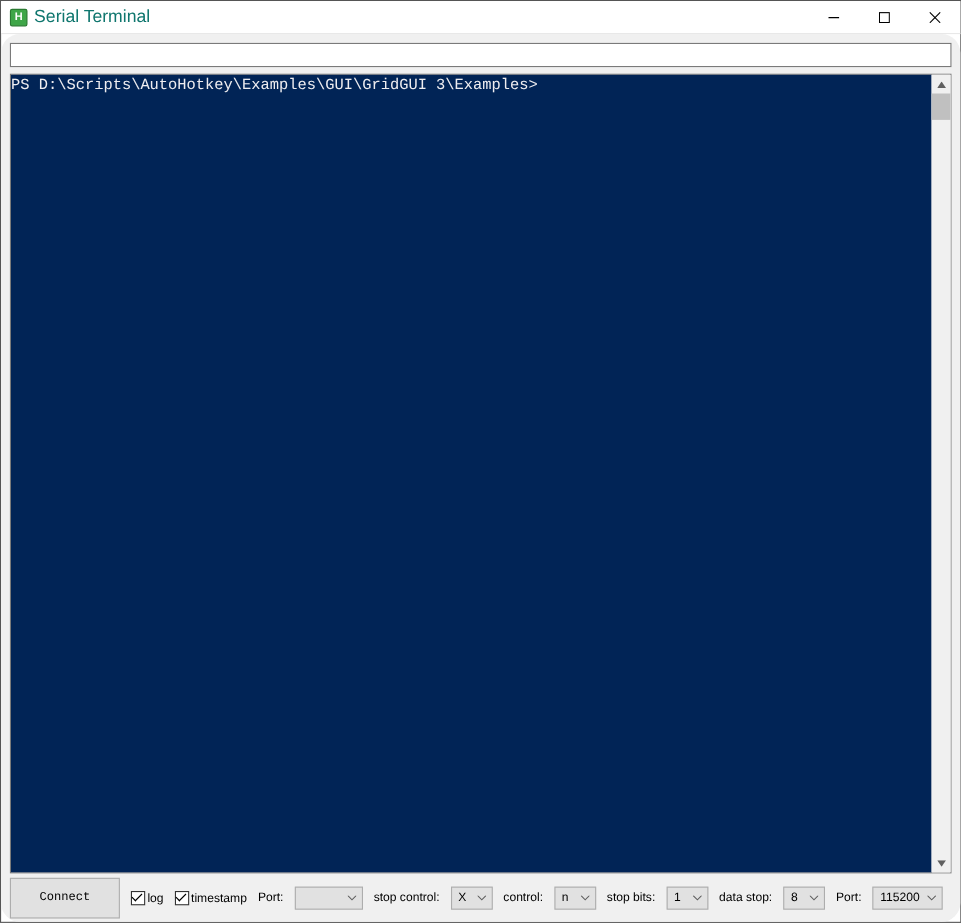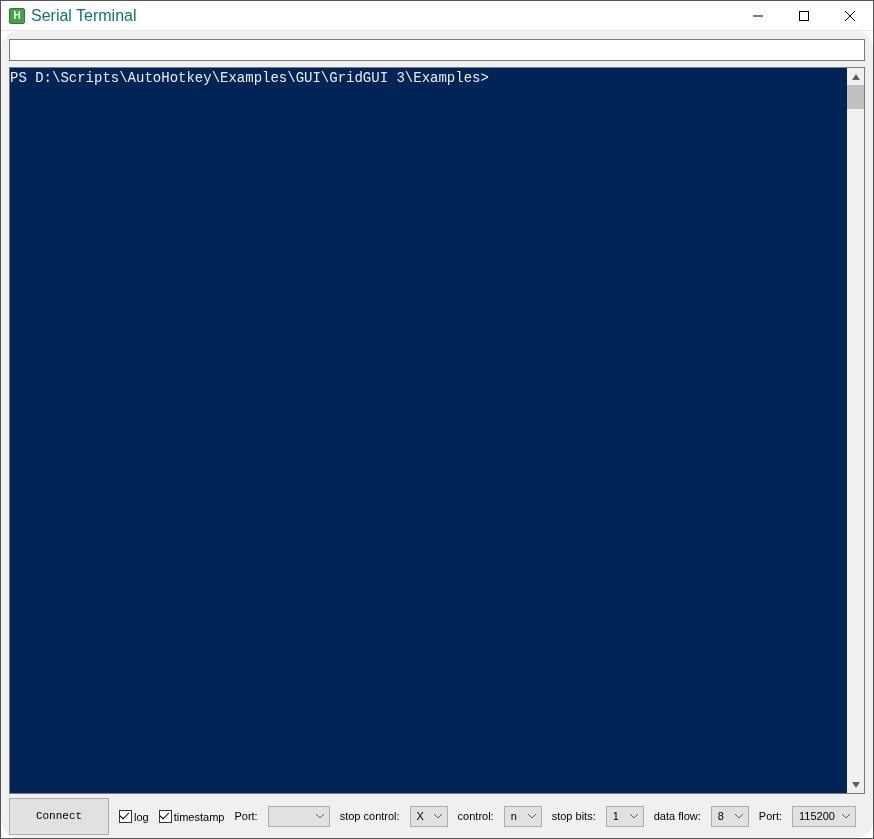--- a/index.html
+++ b/index.html
@@ -292,21 +292,21 @@
       <span class="lbl">stop bits:</span>
       <div class="select">
         <span class="sel-val">1</span>
         <span class="sel-arrow">
           <svg width="8" height="5" viewBox="0 0 8 5">
               <polyline points="0,0 4,4 8,0" fill="none" stroke="#606060" stroke-width="1"></polyline>
             </svg>
         </span>
       </div>
 
-      <span class="lbl">data flow:</span>
+      <span class="lbl">data stop:</span>
       <div class="select">
         <span class="sel-val">8</span>
         <span class="sel-arrow">
           <svg width="8" height="5" viewBox="0 0 8 5">
               <polyline points="0,0 4,4 8,0" fill="none" stroke="#606060" stroke-width="1"></polyline>
             </svg>
         </span>
       </div>
 
       <span class="lbl">Port:</span>

